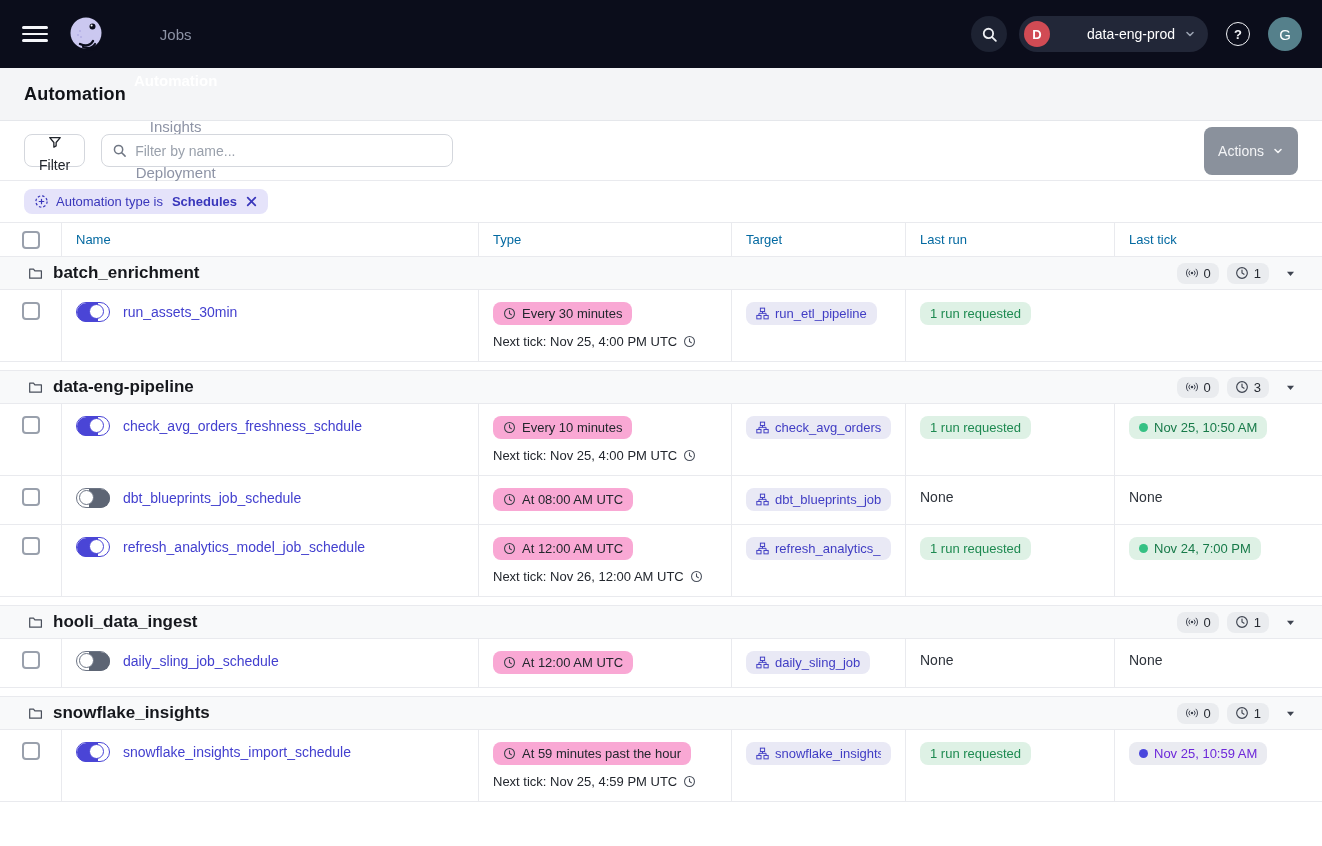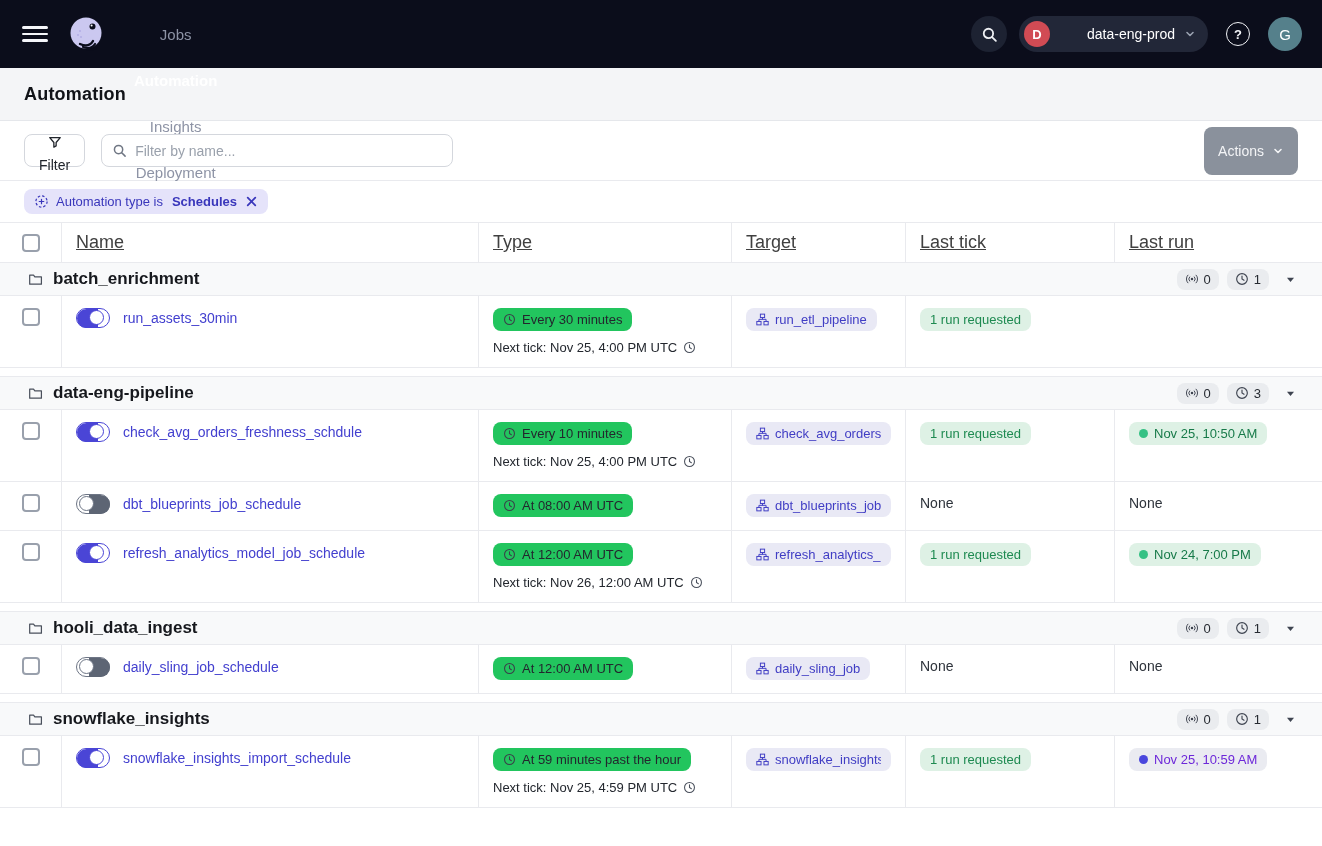--- a/index.html
+++ b/index.html
@@ -66,21 +66,21 @@
     border-radius:8px; padding:5px 10px; font-size:13px; cursor:pointer; }
   .chip strong { font-weight:700; margin-left:2px; }
   .chip .x { cursor:pointer; margin-left:1px; }
 
   
   .grid-row { display:grid; grid-template-columns:62px 417px 253px 174px 209px minmax(0,1fr); }
   .cell { border-right:1px solid #e9eaee; padding:12px 14px; min-width:0; }
   .grid-row > .cell:last-child { border-right:none; }
 
   .thead { border-top:1px solid #e9eaee; }
-  .thead .cell { padding:9px 14px; font-size:18px; color:#404040;text-decoration:underline; }
+  .thead .cell { padding:9px 14px; font-size:13px; color:#0369a1; }
   .check-cell { display:flex; justify-content:center; padding:12px 0 !important; }
   .thead .check-cell { align-items:center; padding:0 !important; }
   .checkbox { width:18px; height:18px; border:2px solid #99a0ac; border-radius:4px; background:#fff; cursor:pointer; }
 
   .group + .group { margin-top:8px; }
   .group-header { height:34px; background:#f8f9fa; border-top:1px solid #e9eaee; border-bottom:1px solid #e9eaee;
     display:flex; align-items:center; gap:10px; padding:0 26px 0 28px; cursor:pointer; }
   .group-header .folder { color:#4a505c; }
   .group-name { font-size:17px; font-weight:700; color:#16181d; }
   .group-right { margin-left:auto; display:flex; align-items:center; gap:8px; }
@@ -102,21 +102,21 @@
   .toggle.on::after { content:""; position:absolute; left:12px; top:.5px; width:13px; height:13px;
     background:#fff; border:1.5px solid #4a45d6; border-radius:50%; }
   .toggle.off { border:1.5px solid #6d7585; background:#fff; }
   .toggle.off::before { content:""; position:absolute; right:-.5px; top:-.5px; bottom:-.5px; width:21px;
     background:#5d6574; border-radius:0 10px 10px 0; }
   .toggle.off::after { content:""; position:absolute; left:2px; top:.5px; width:13px; height:13px;
     background:#fff; border:1.5px solid #6d7585; border-radius:50%; }
 
   .pill { display:inline-flex; align-items:center; gap:6px; border-radius:8px; padding:4px 10px;
     font-size:13px; line-height:15px; white-space:nowrap; max-width:100%; }
-  .pill.gray { background:#22c55e; color:#23272e; }
+  .pill.gray { background:#f9a8d4; color:#23272e; }
   .pill.gray svg { color:#3a3f49; }
   .pill.lavender { background:#e9e9f5; color:#403dc4; text-decoration:none; cursor:pointer; }
   .pill.lavender svg { color:#403dc4; }
   .pill.lavender .underline { text-decoration:underline; text-underline-offset:3px; }
   .pill.lavender span { overflow:hidden; text-overflow:clip; }
   .pill.green { background:#def1e5; color:#1e8a51; }
   .pill.run.success { background:#def1e5; color:#177a49; }
   .pill.run.success .dot { background:#35c184; }
   .pill.run.in_progress { background:#eaebf1; color:#6d28d9; }
   .pill.run.in_progress .dot { background:#4a47dd; }
@@ -223,22 +223,22 @@
 </div>
 
 <div class="table">
   <div class="grid-row thead">
     <div class="cell check-cell">
       <div class="checkbox"></div>
     </div>
   <div class="cell th">Name</div>
       <div class="cell th">Type</div>
       <div class="cell th">Target</div>
+      <div class="cell th">Last run</div>
       <div class="cell th">Last tick</div>
-      <div class="cell th">Last run</div>
     </div>
   <div>
       <section class="group">
     <div class="group-header">
       <svg class="folder" viewBox="0 0 16 16" width="15" height="15" fill="none" stroke="currentColor" stroke-width="1.3">
         <path d="M1.8 13V3.4h4.1l1.4 1.8h7V13z" stroke-linejoin="round"></path>
       </svg>
       <span class="group-name">batch_enrichment</span>
       <div class="group-right">
         <span class="count-pill">

